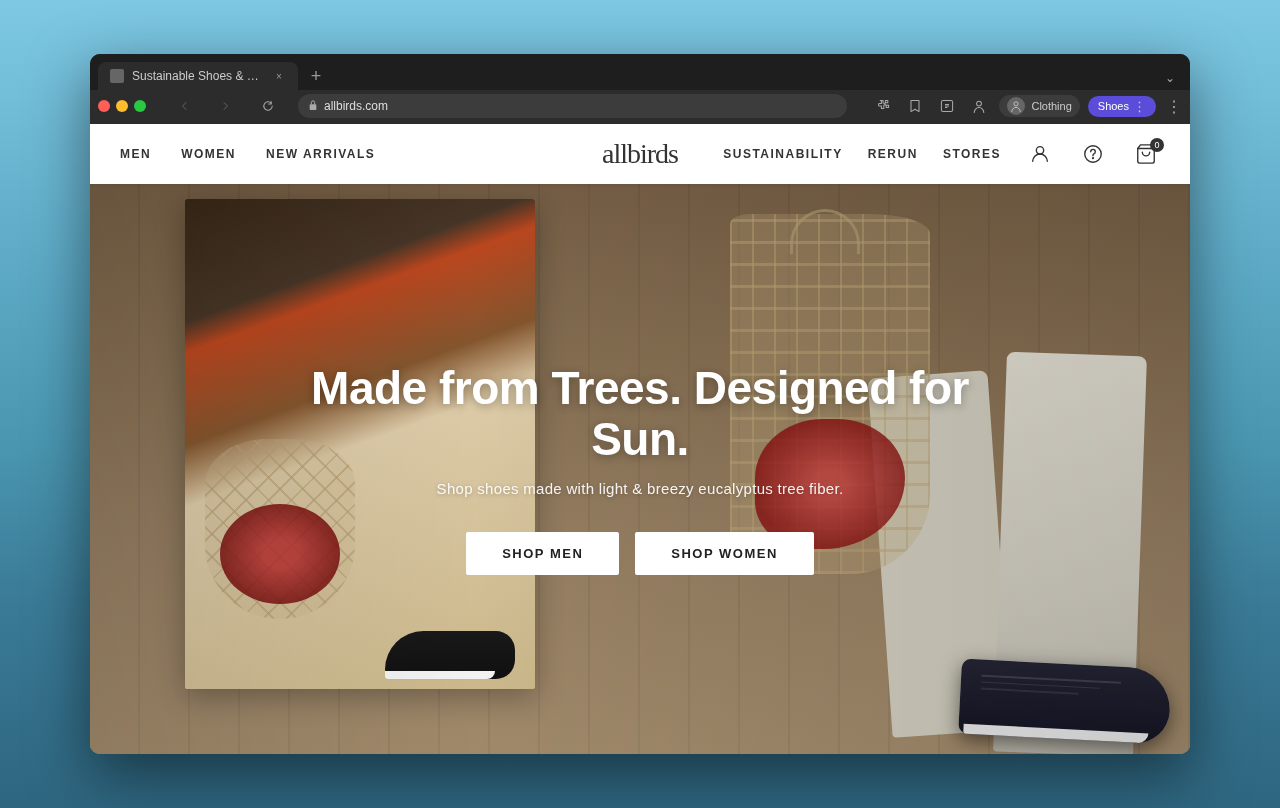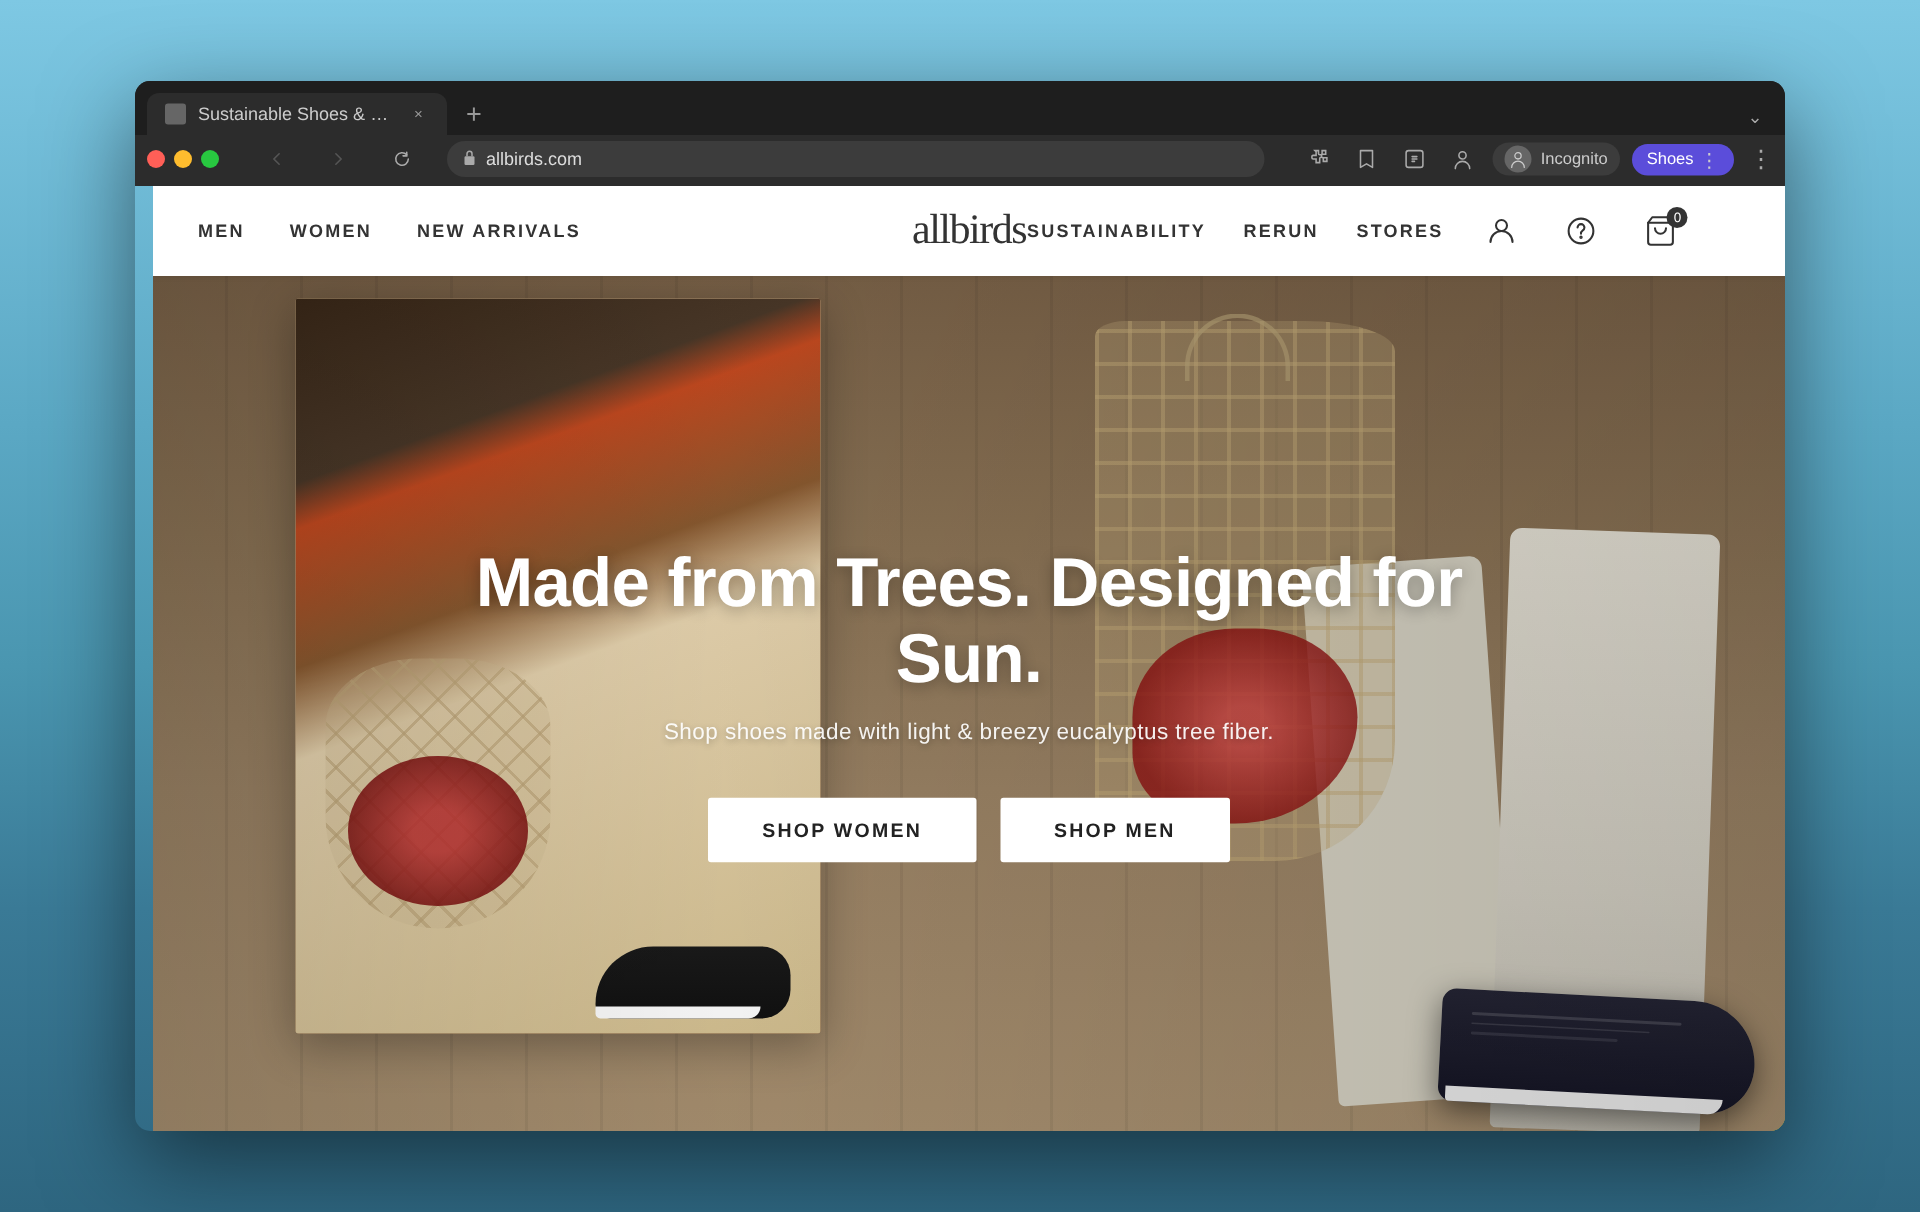--- a/index.html
+++ b/index.html
@@ -234,21 +234,20 @@
       margin-left: 2px;
     }
 
     
     .site-content {
       background: #84cc16;
       height: calc(700px - 70px);
       overflow: hidden;
       display: flex;
       flex-direction: column;
-      margin-left: 12px;
     }
 
     
     .site-nav {
       height: 60px;
       background: #fff;
       display: flex;
       align-items: center;
       padding: 0 30px;
       border-bottom: none;
@@ -281,21 +280,21 @@
       font-family: 'Brush Script MT', 'Segoe Script', cursive;
       color: #333;
       letter-spacing: -1px;
     }
 
     .nav-right {
       display: flex;
       align-items: center;
       gap: 25px;
       flex: 1;
-      justify-content: center;
+      justify-content: flex-end;
     }
 
     .nav-icon-btn {
       width: 28px;
       height: 28px;
       display: flex;
       align-items: center;
       justify-content: center;
       cursor: pointer;
       color: #333;
@@ -505,21 +504,21 @@
           </svg>
         </div>
 
         <div class="incognito-badge">
           <div class="incognito-avatar">
             <svg viewBox="0 0 20 20" fill="none" style="width:14px;height:14px;stroke:#ccc;stroke-width:1.2;">
               <circle cx="10" cy="7" r="3"></circle>
               <path d="M4 18c0-3.3 2.7-6 6-6s6 2.7 6 6" stroke-linecap="round"></path>
             </svg>
           </div>
-          <span style="font-size:11px;color:#ccc;">Incognito</span>
+          <span style="font-size:11px;color:#ccc;">Clothing</span>
         </div>
 
         <div class="update-btn">
           <span>Shoes</span>
           <span style="color:#ccc;font-size:13px;">⋮</span>
         </div>
 
         <div class="three-dots">⋮</div>
       </div>
     </div>
@@ -609,21 +608,21 @@
           </div>
         </div>
       </div>
 
       <div style="position:absolute;inset:0;background:linear-gradient(to right,rgba(0,0,0,0.15) 0%,rgba(0,0,0,0.05) 35%,rgba(0,0,0,0.1) 65%,rgba(0,0,0,0.15) 100%);z-index:20;"></div>
 
       <div class="hero-content" style="z-index:50;">
         <h1 class="hero-headline">Made from Trees. Designed for Sun.</h1>
         <p class="hero-subheadline">Shop shoes made with light &amp; breezy eucalyptus tree fiber.</p>
         <div class="hero-cta-group">
+          <button class="cta-btn">SHOP MEN</button>
           <button class="cta-btn">SHOP WOMEN</button>
-          <button class="cta-btn">SHOP MEN</button>
         </div>
       </div>
 
     </div>
 
   </div>
 </div>
 
 </body></html>

